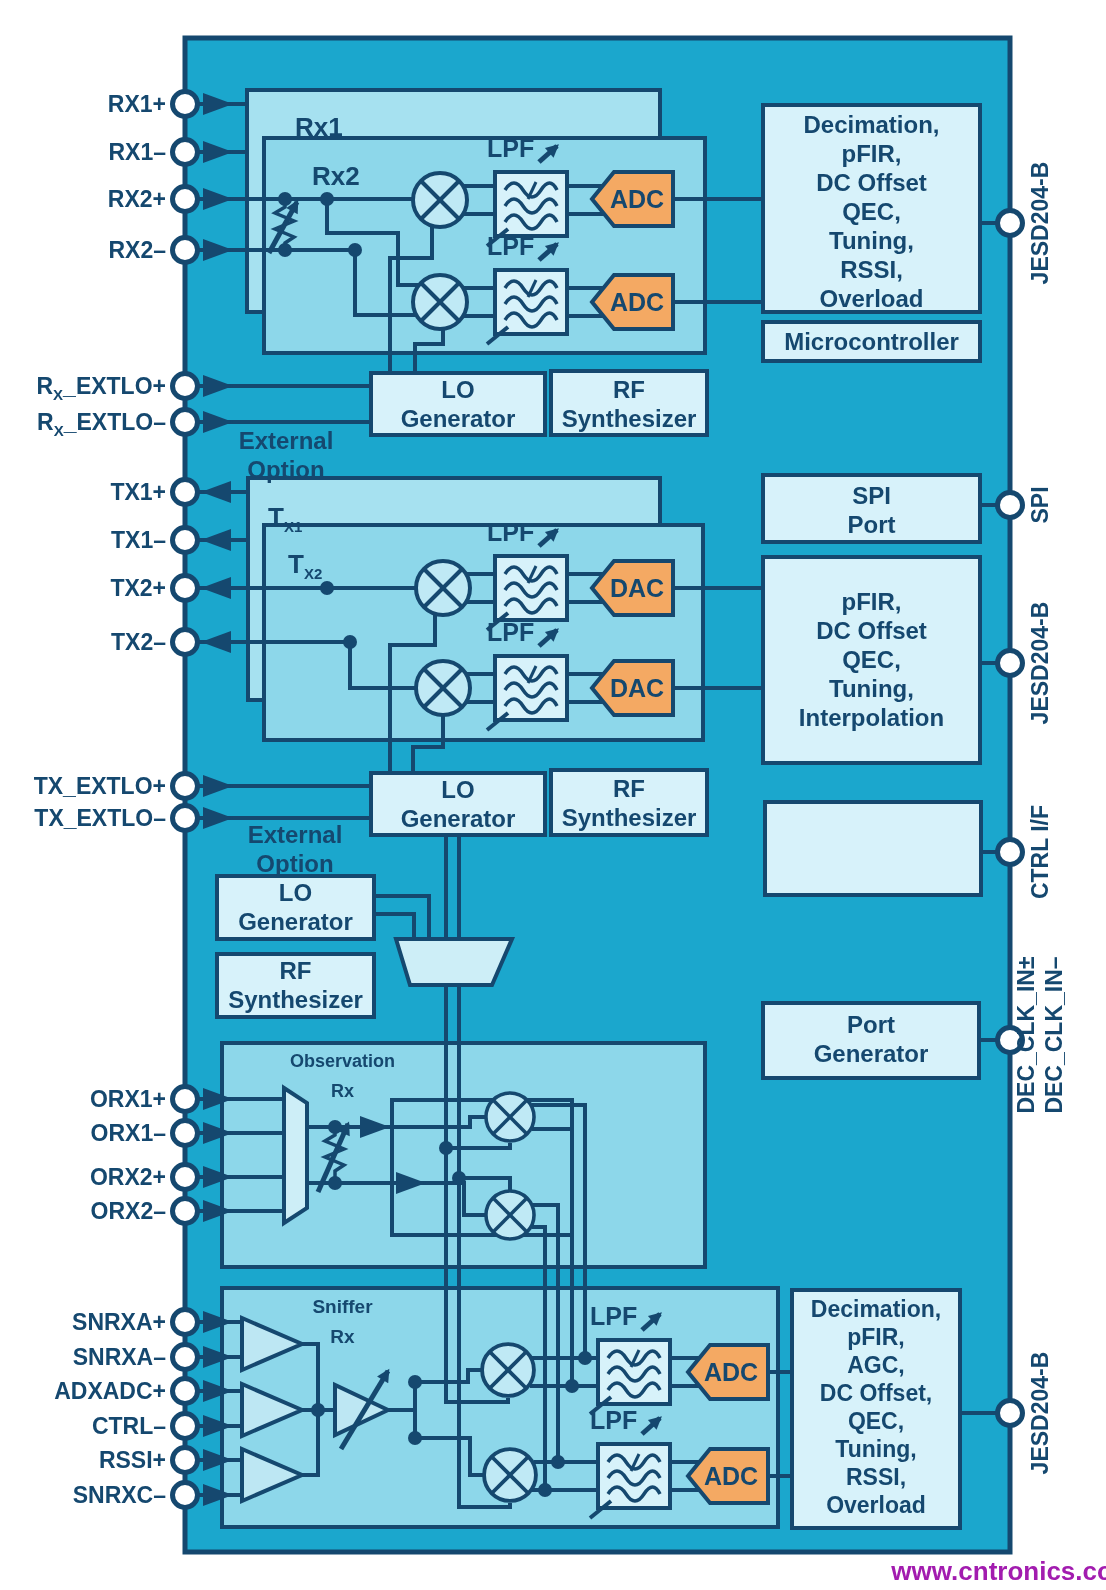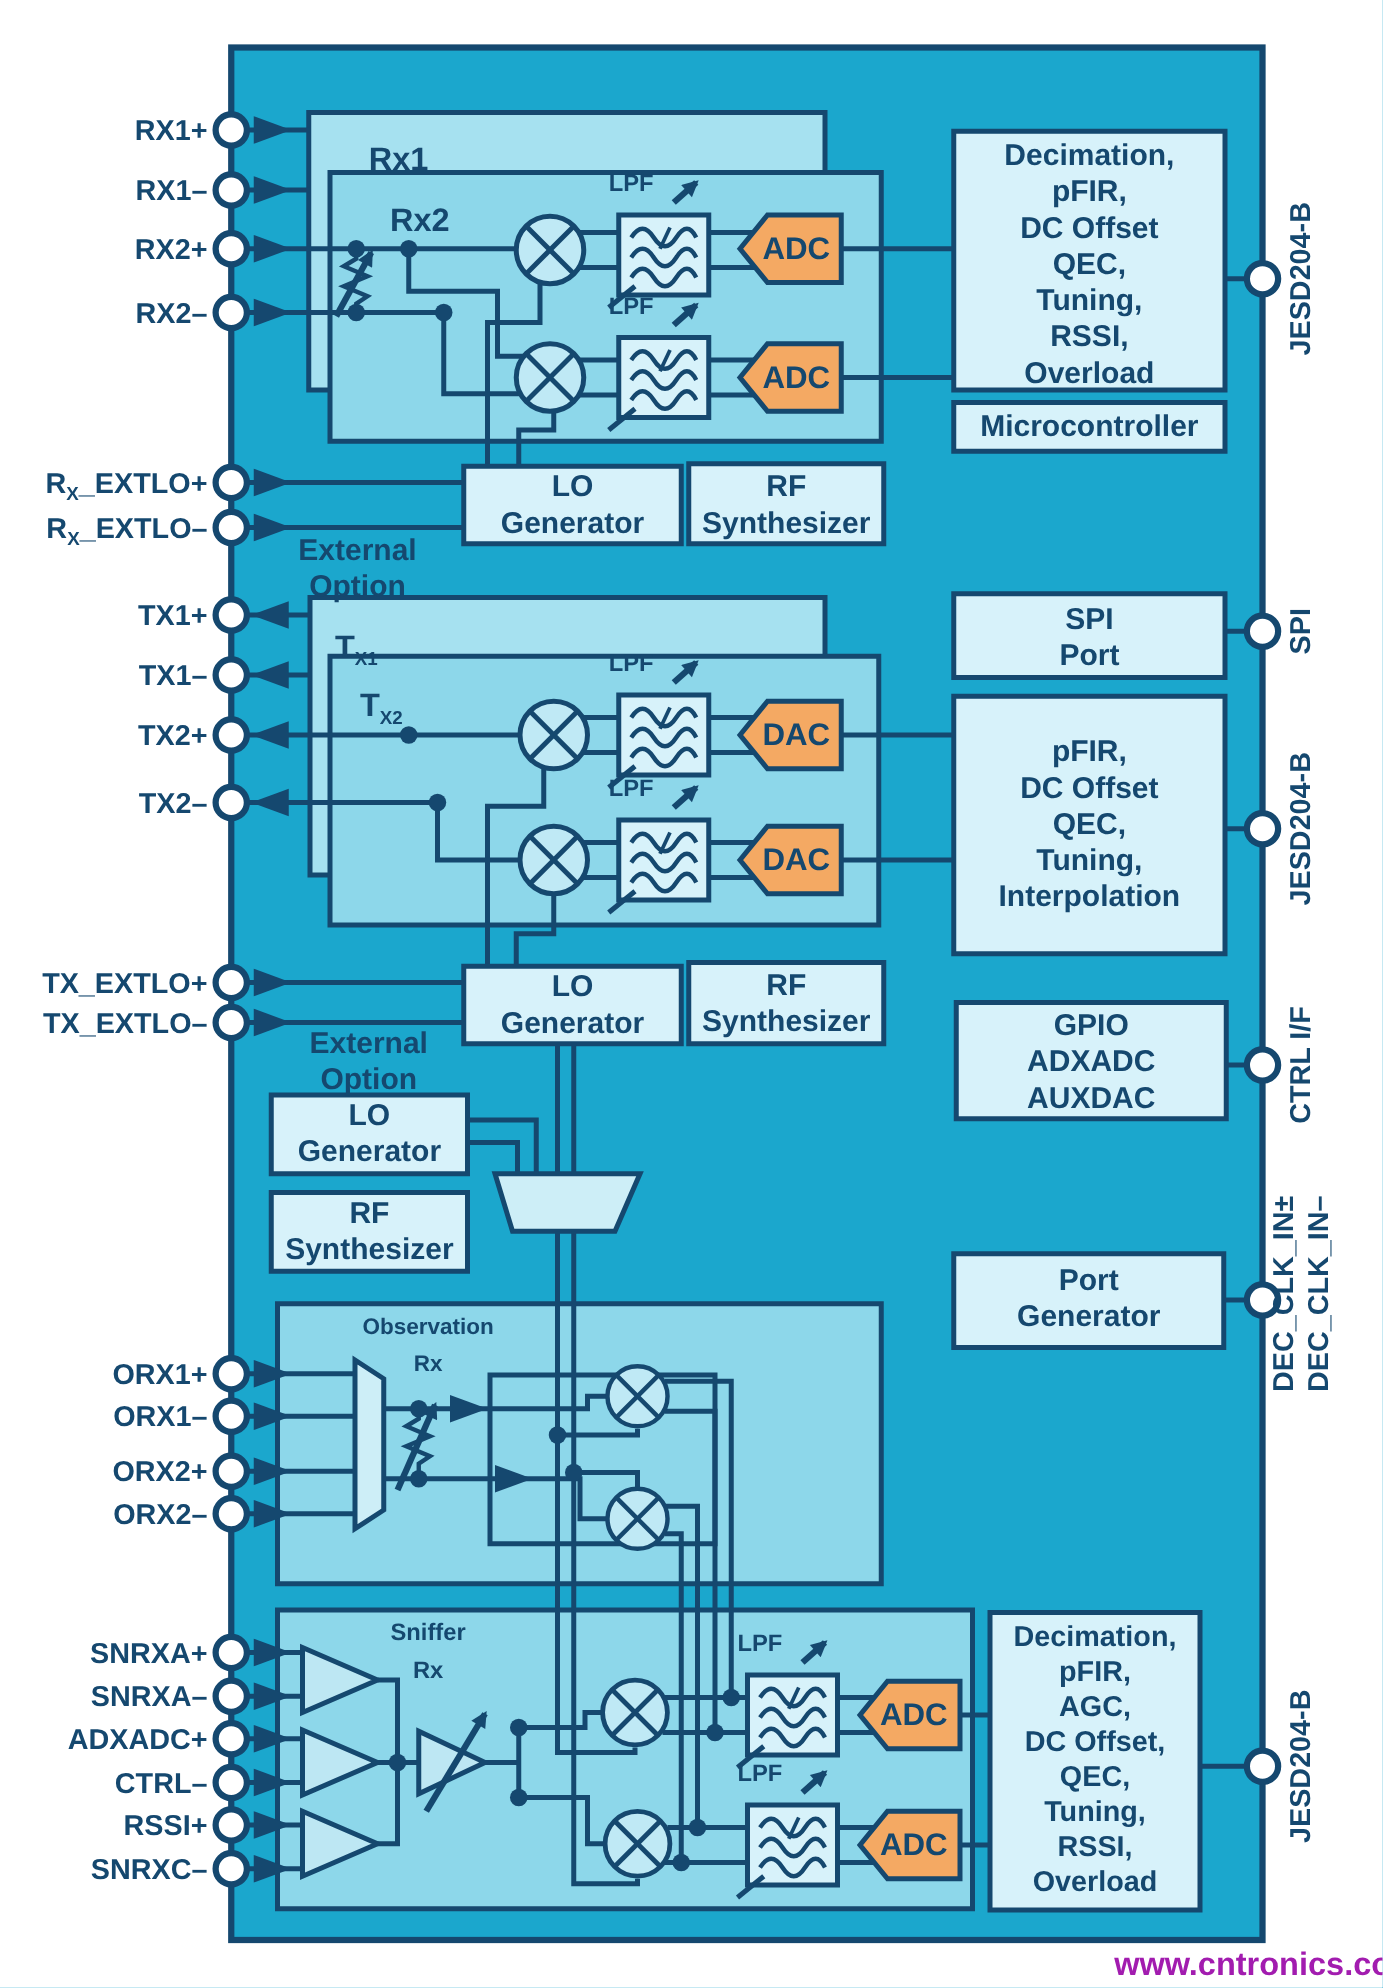--- a/index.html
+++ b/index.html
@@ -5,21 +5,21 @@
   html,body{margin:0;padding:0;background:#ffffff;}
   body{width:1106px;height:1590px;position:relative;font-family:"Liberation Sans",sans-serif;font-weight:bold;color:#15486F;}
   .stage{position:relative;width:1106px;height:1590px;overflow:hidden;padding-left:44px;}
   svg.diagram{position:absolute;left:0;top:0;}
   .pl{position:absolute;left:0;width:166px;text-align:right;font-size:23px;line-height:30px;white-space:nowrap;}
   .sub{font-size:15px;vertical-align:-6px;}
   .rot{position:absolute;width:300px;height:32px;line-height:32px;text-align:center;font-size:23px;transform:rotate(-90deg);white-space:nowrap;}
   .blk{position:absolute;text-align:center;font-size:24px;line-height:29px;}
   .blk.small{font-size:23px;line-height:28px;}
   .boxlabel{position:absolute;font-size:26px;line-height:28px;white-space:nowrap;margin-top:14px;}
-  .lpflbl{position:absolute;font-size:19px;line-height:26px;}
+  .lpflbl{position:absolute;font-size:25px;line-height:26px;}
   .chiplbl{position:absolute;width:82px;text-align:center;font-size:25px;line-height:28px;}
   .wm{position:absolute;right:14px;top:1556px;font-size:26px;color:#a21caf;}
 </style>
 </head>
 <body>
 
 <div class="stage">
 
 <svg class="diagram" width="1106" height="1590" viewBox="0 0 1106 1590">
   <defs>
@@ -383,25 +383,20 @@
 </div>
 <div class="blk" style="left:551px;top:774px;width:156px">
   <div>RF</div>
   <div>Synthesizer</div>
 </div>
 <div class="blk" style="left:232px;top:820px;width:126px">
   <div>External</div>
   <div>Option</div>
 </div>
 
-<div class="blk" style="left:765px;top:806px;width:216px">
-  <div>GPIO</div>
-  <div>ADXADC</div>
-  <div>AUXDAC</div>
-</div>
 
 <div class="blk" style="left:217px;top:878px;width:157px">
   <div>LO</div>
   <div>Generator</div>
 </div>
 <div class="blk" style="left:217px;top:956px;width:157px">
   <div>RF</div>
   <div>Synthesizer</div>
 </div>
 

